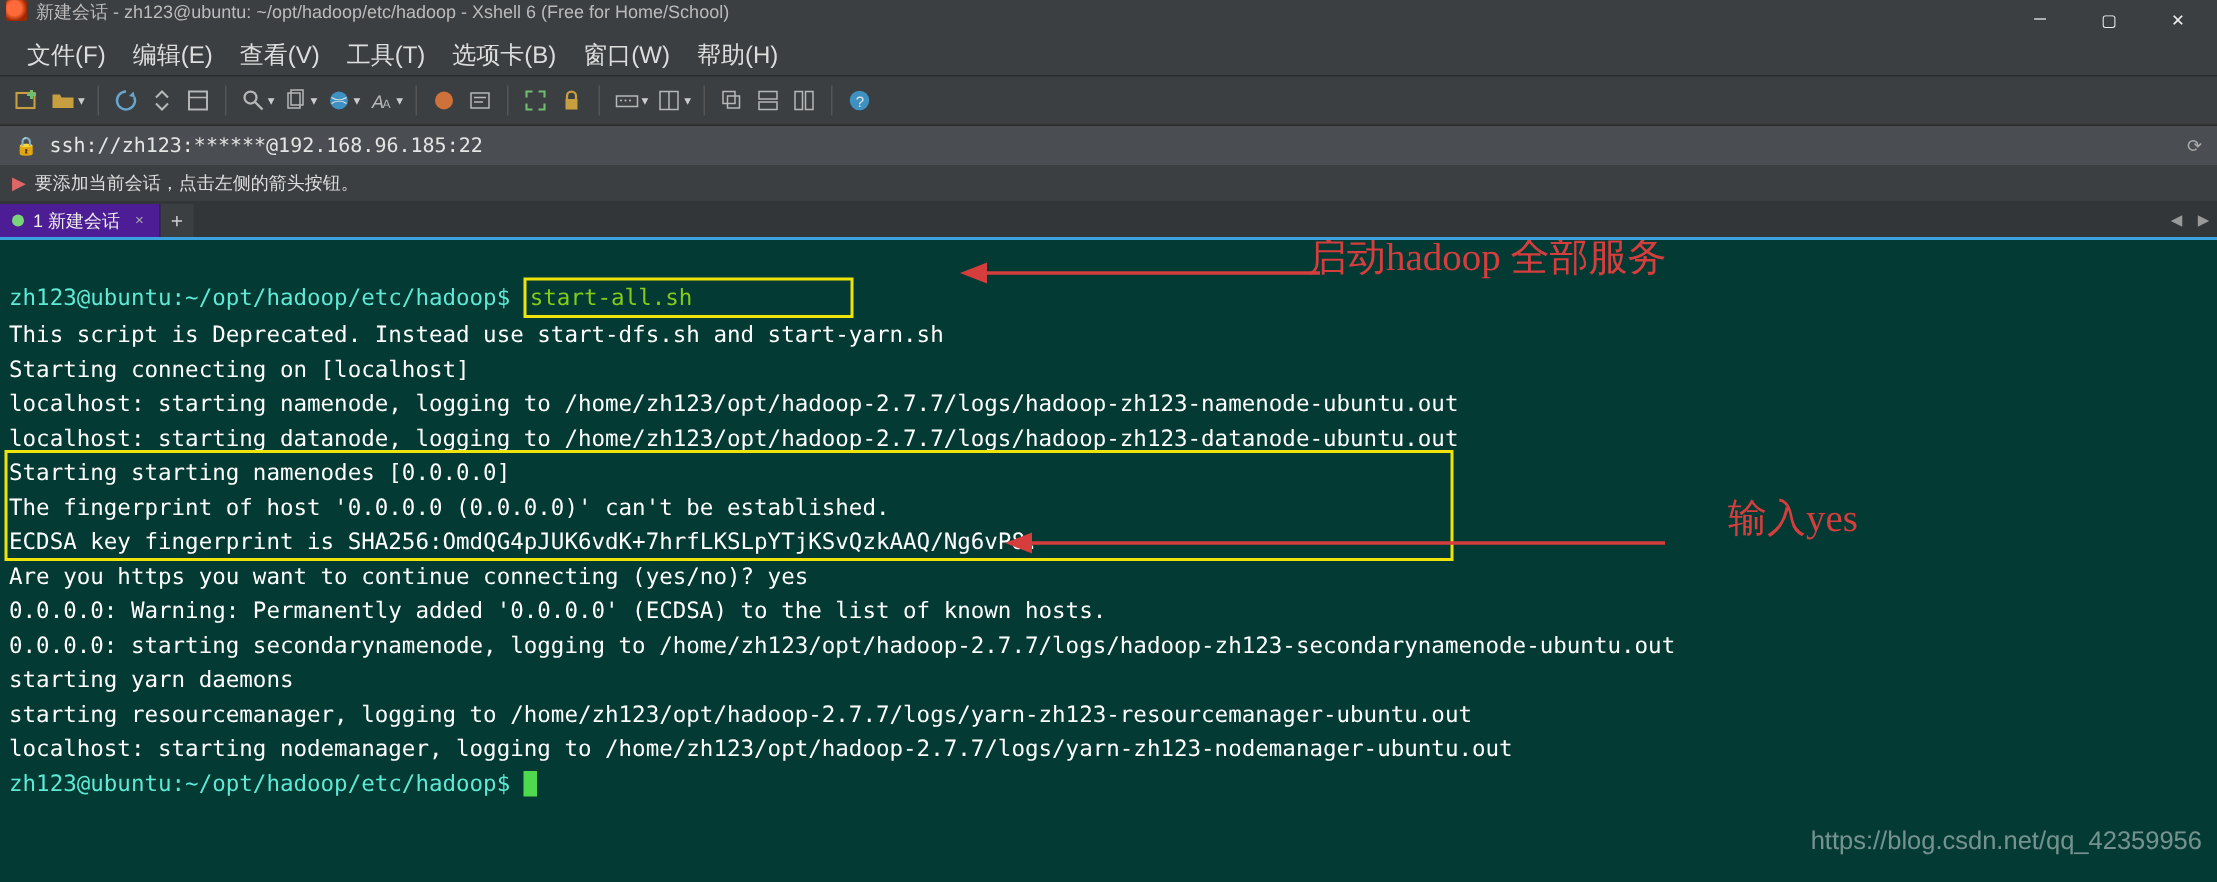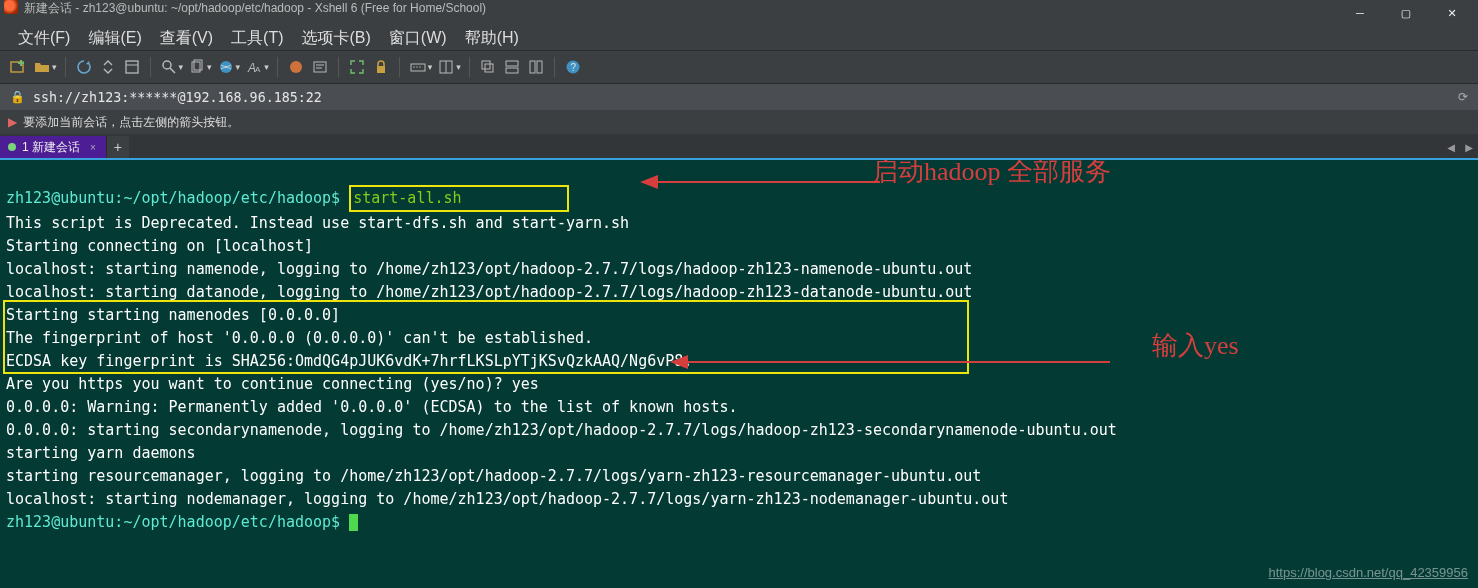--- a/index.html
+++ b/index.html
@@ -56,22 +56,22 @@
     position:relative; white-space:pre; overflow:hidden;
   }
   .prompt-user { color:#5eead4; }
   .cmd { color:#84cc16; }
   .hlbox1 { border:2px solid #ede40b; padding: 0 6px 0 2px; display:inline-block; }
   .hlbox2 { position:absolute; border:2px solid #ede40b; }
   .annot { position:absolute; color:#d63e3e; font-family:"KaiTi","STKaiti",serif; font-size:26px; }
   .arrow-svg { position:absolute; }
   .cursor-block { display:inline-block; width:9px; height:17px; background:#4fd94f; vertical-align:text-bottom; }
   .watermark {
-    position:absolute; bottom:4px; right:10px; color:rgba(255,255,255,0.45);
-    font-size:13px; font-family:Arial,sans-serif;text-decoration:underline;
+    position:absolute; bottom:16px; right:10px; color:rgba(255,255,255,0.45);
+    font-size:17px; font-family:Arial,sans-serif;
   }
 </style>
 </head>
 <body>
 
 <div class="titlebar">
   <span class="tb-icon"></span>
   <span class="title-text">新建会话 - zh123@ubuntu: ~/opt/hadoop/etc/hadoop - Xshell 6 (Free for Home/School)</span>
   <div class="win-controls">
     <div class="win-btn">─</div>

